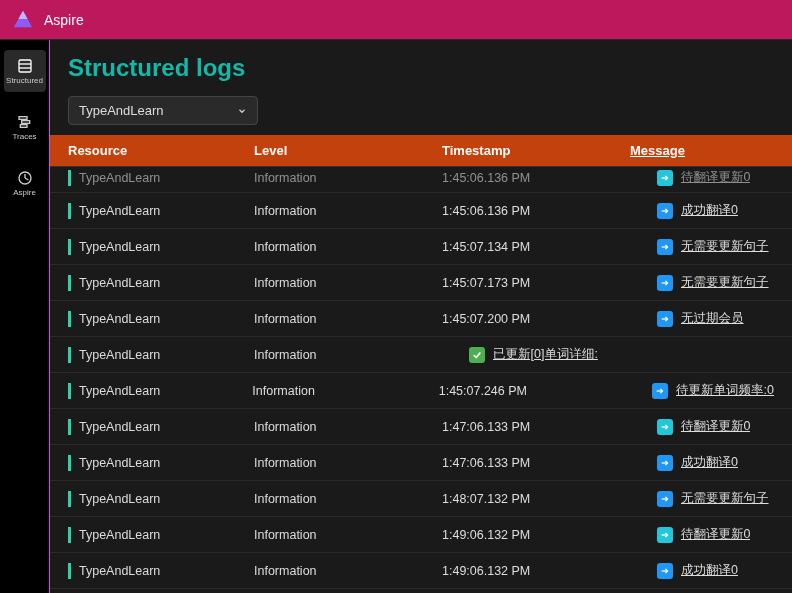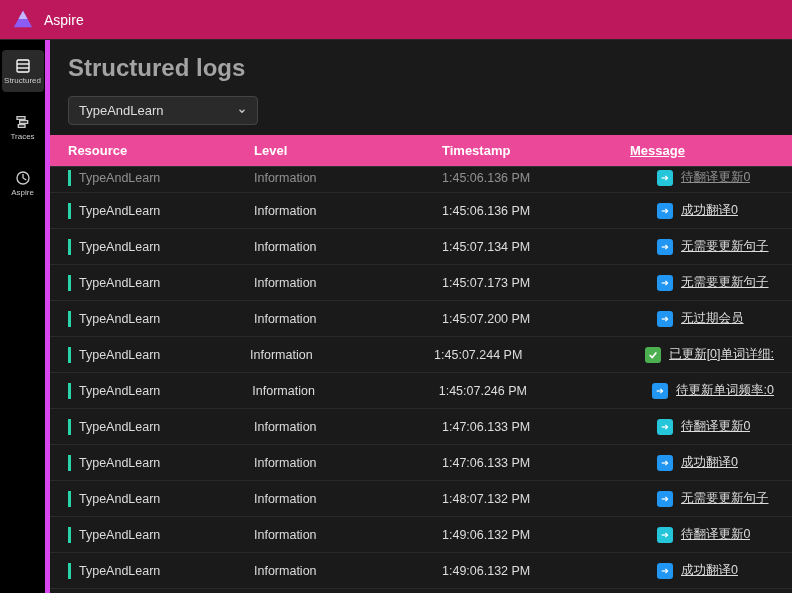--- a/index.html
+++ b/index.html
@@ -40,21 +40,21 @@
       display: flex;
       height: calc(100% - 40px);
     }
     .sidebar {
       width: 50px;
       background: #000;
       display: flex;
       flex-direction: column;
       align-items: center;
       padding-top: 10px;
-      border-right: 5px solid #d946ef;
+      border-right: 1px solid #d946ef;
     }
     .sidebar-item {
       width: 42px;
       height: 42px;
       display: flex;
       flex-direction: column;
       align-items: center;
       justify-content: center;
       margin-bottom: 14px;
       cursor: pointer;
@@ -82,21 +82,21 @@
       overflow: hidden;
       display: flex;
       flex-direction: column;
     }
     .page-heading {
       padding: 14px 18px 14px 18px;
     }
     .page-heading h1 {
       font-size: 24px;
       font-weight: 700;
-      color: #a3a3a3;
+      color: #14b8a6;
     }
     .filter-row {
       padding: 0 18px 10px 18px;
     }
     .dropdown {
       background: #2a2a2a;
       border: 1px solid #444;
       border-radius: 4px;
       padding: 6px 10px;
       width: 190px;
@@ -114,21 +114,21 @@
       align-items: center;
     }
     .table-wrap {
       flex: 1;
       overflow: hidden;
     }
     .table-header {
       display: flex;
       padding: 8px 18px;
       border-bottom: 1px solid #333;
-      background: #ec4899;
+      background: #c2410c;
     }
     .th {
       font-size: 13px;
       font-weight: 600;
       color: #fff;
     }
     .col-resource { width: 186px; }
     .col-level { width: 188px; }
     .col-timestamp { width: 188px; }
     .col-message { flex: 1; text-decoration: underline; }
@@ -338,21 +338,20 @@
               </span>
               <span class="cell-text">无过期会员</span>
             </div>
           </div>
           <div class="table-row">
             <div class="col-resource resource-cell">
               <span class="resource-bar"></span>
               <span class="cell-text">TypeAndLearn</span>
             </div>
             <div class="col-level cell-text">Information</div>
-            <div class="col-timestamp cell-text">1:45:07.244 PM</div>
             <div class="col-message message-cell">
               <span class="msg-icon green">
                 <svg viewBox="0 0 24 24" fill="none" stroke="#fff" stroke-width="4">
                   <polyline points="4 12 10 18 20 6"></polyline>
                 </svg>
               </span>
               <span class="cell-text">已更新[0]单词详细:</span>
             </div>
           </div>
           <div class="table-row">

